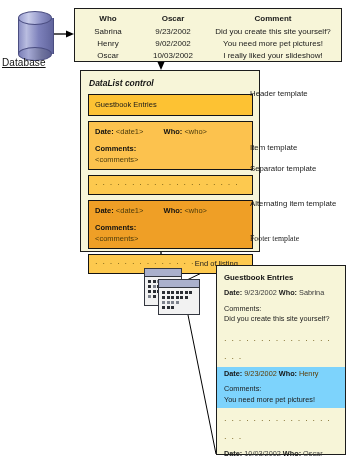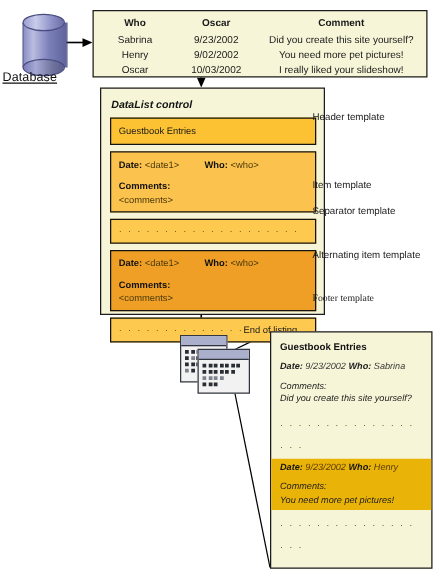--- a/index.html
+++ b/index.html
@@ -117,22 +117,22 @@
   .px.lite { background: #7d828c; }
   #win-back { left: 0;  top: 0;  width: 38px; height: 38px; }
   #win-front{ left: 14px; top: 11px; width: 42px; height: 36px; }
 
   
   #output { left: 216px; top: 265px; width: 130px; height: 190px; padding: 5px 0 6px; }
   #out-title {
     font-size: 7.8px; font-weight: bold; color: #141414;
     padding: 2px 7px 4px 7px;
   }
-  .out-entry { padding: 2px 21px 3px 7px; font-style: italic; }
-  .out-entry.alt { background: #eab308; }
+  .out-entry { padding: 2px 21px 3px 7px; }
+  .out-entry.alt { background: #7dd3fc; }
   .out-line { font-size: 7.3px; color: #1c1c1c; line-height: 10.5px; white-space: nowrap; }
   .out-line .lbl { font-weight: bold; }
   .out-line .val { color: #3b3b3b; }
   .out-entry.alt .out-line .val { color: #5a3b05; }
   .out-entry.alt .out-line .lbl { color: #141414; }
   .out-spacer { height: 5px; }
   .out-sep { padding: 1px 7px 2px 7px; }
 </style>
 </head>
 <body>
@@ -345,19 +345,25 @@
       </div>
       <div class="out-spacer"></div>
       <div class="out-line lbl">Comments:</div>
       <div class="out-line val">You need more pet pictures!</div>
     </div>
     <div class="out-sep">
       <span class="dots">· · · · · · · · · · · · · · · · · ·</span>
     </div>
 
     <div class="out-entry">
+      <div class="out-line">
+        <span class="lbl">Date:</span>
+        <span class="val">10/03/2002</span>
+        <span class="lbl">Who:</span>
+        <span class="val">Oscar</span>
+      </div>
       <div class="out-spacer"></div>
 
     </div>
 
   </div>
 
 </div>
 
 </body></html>

